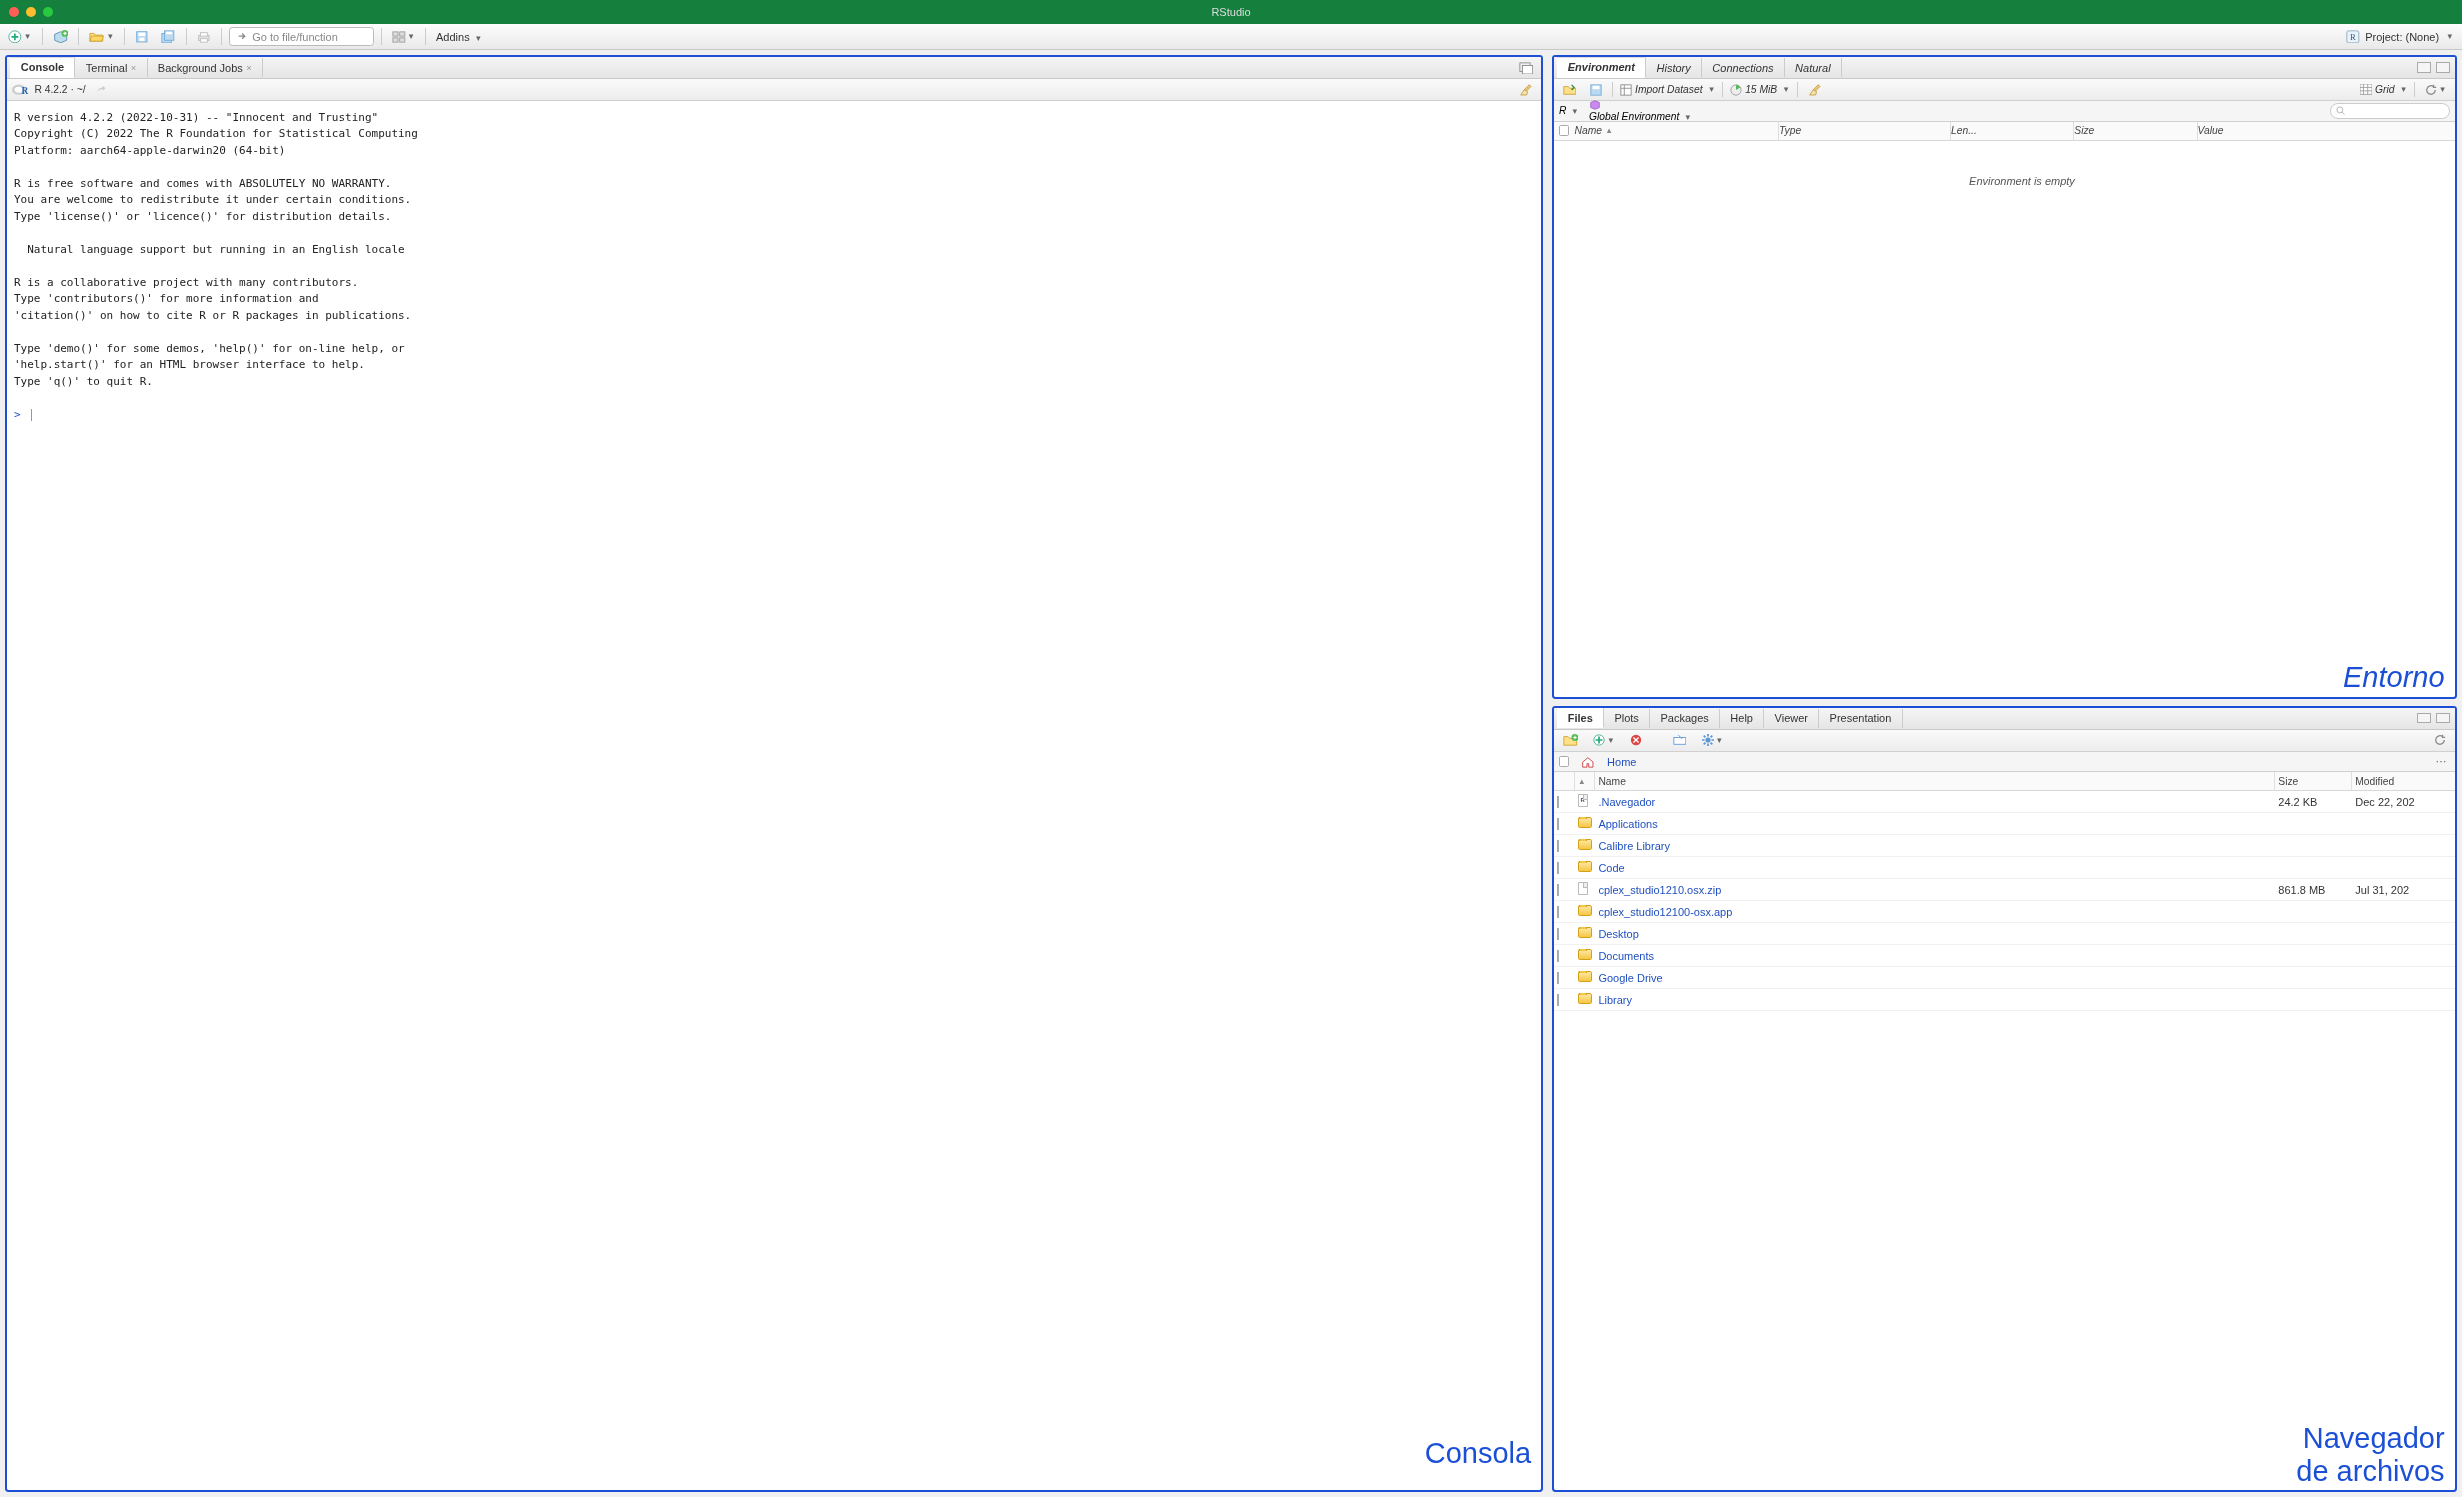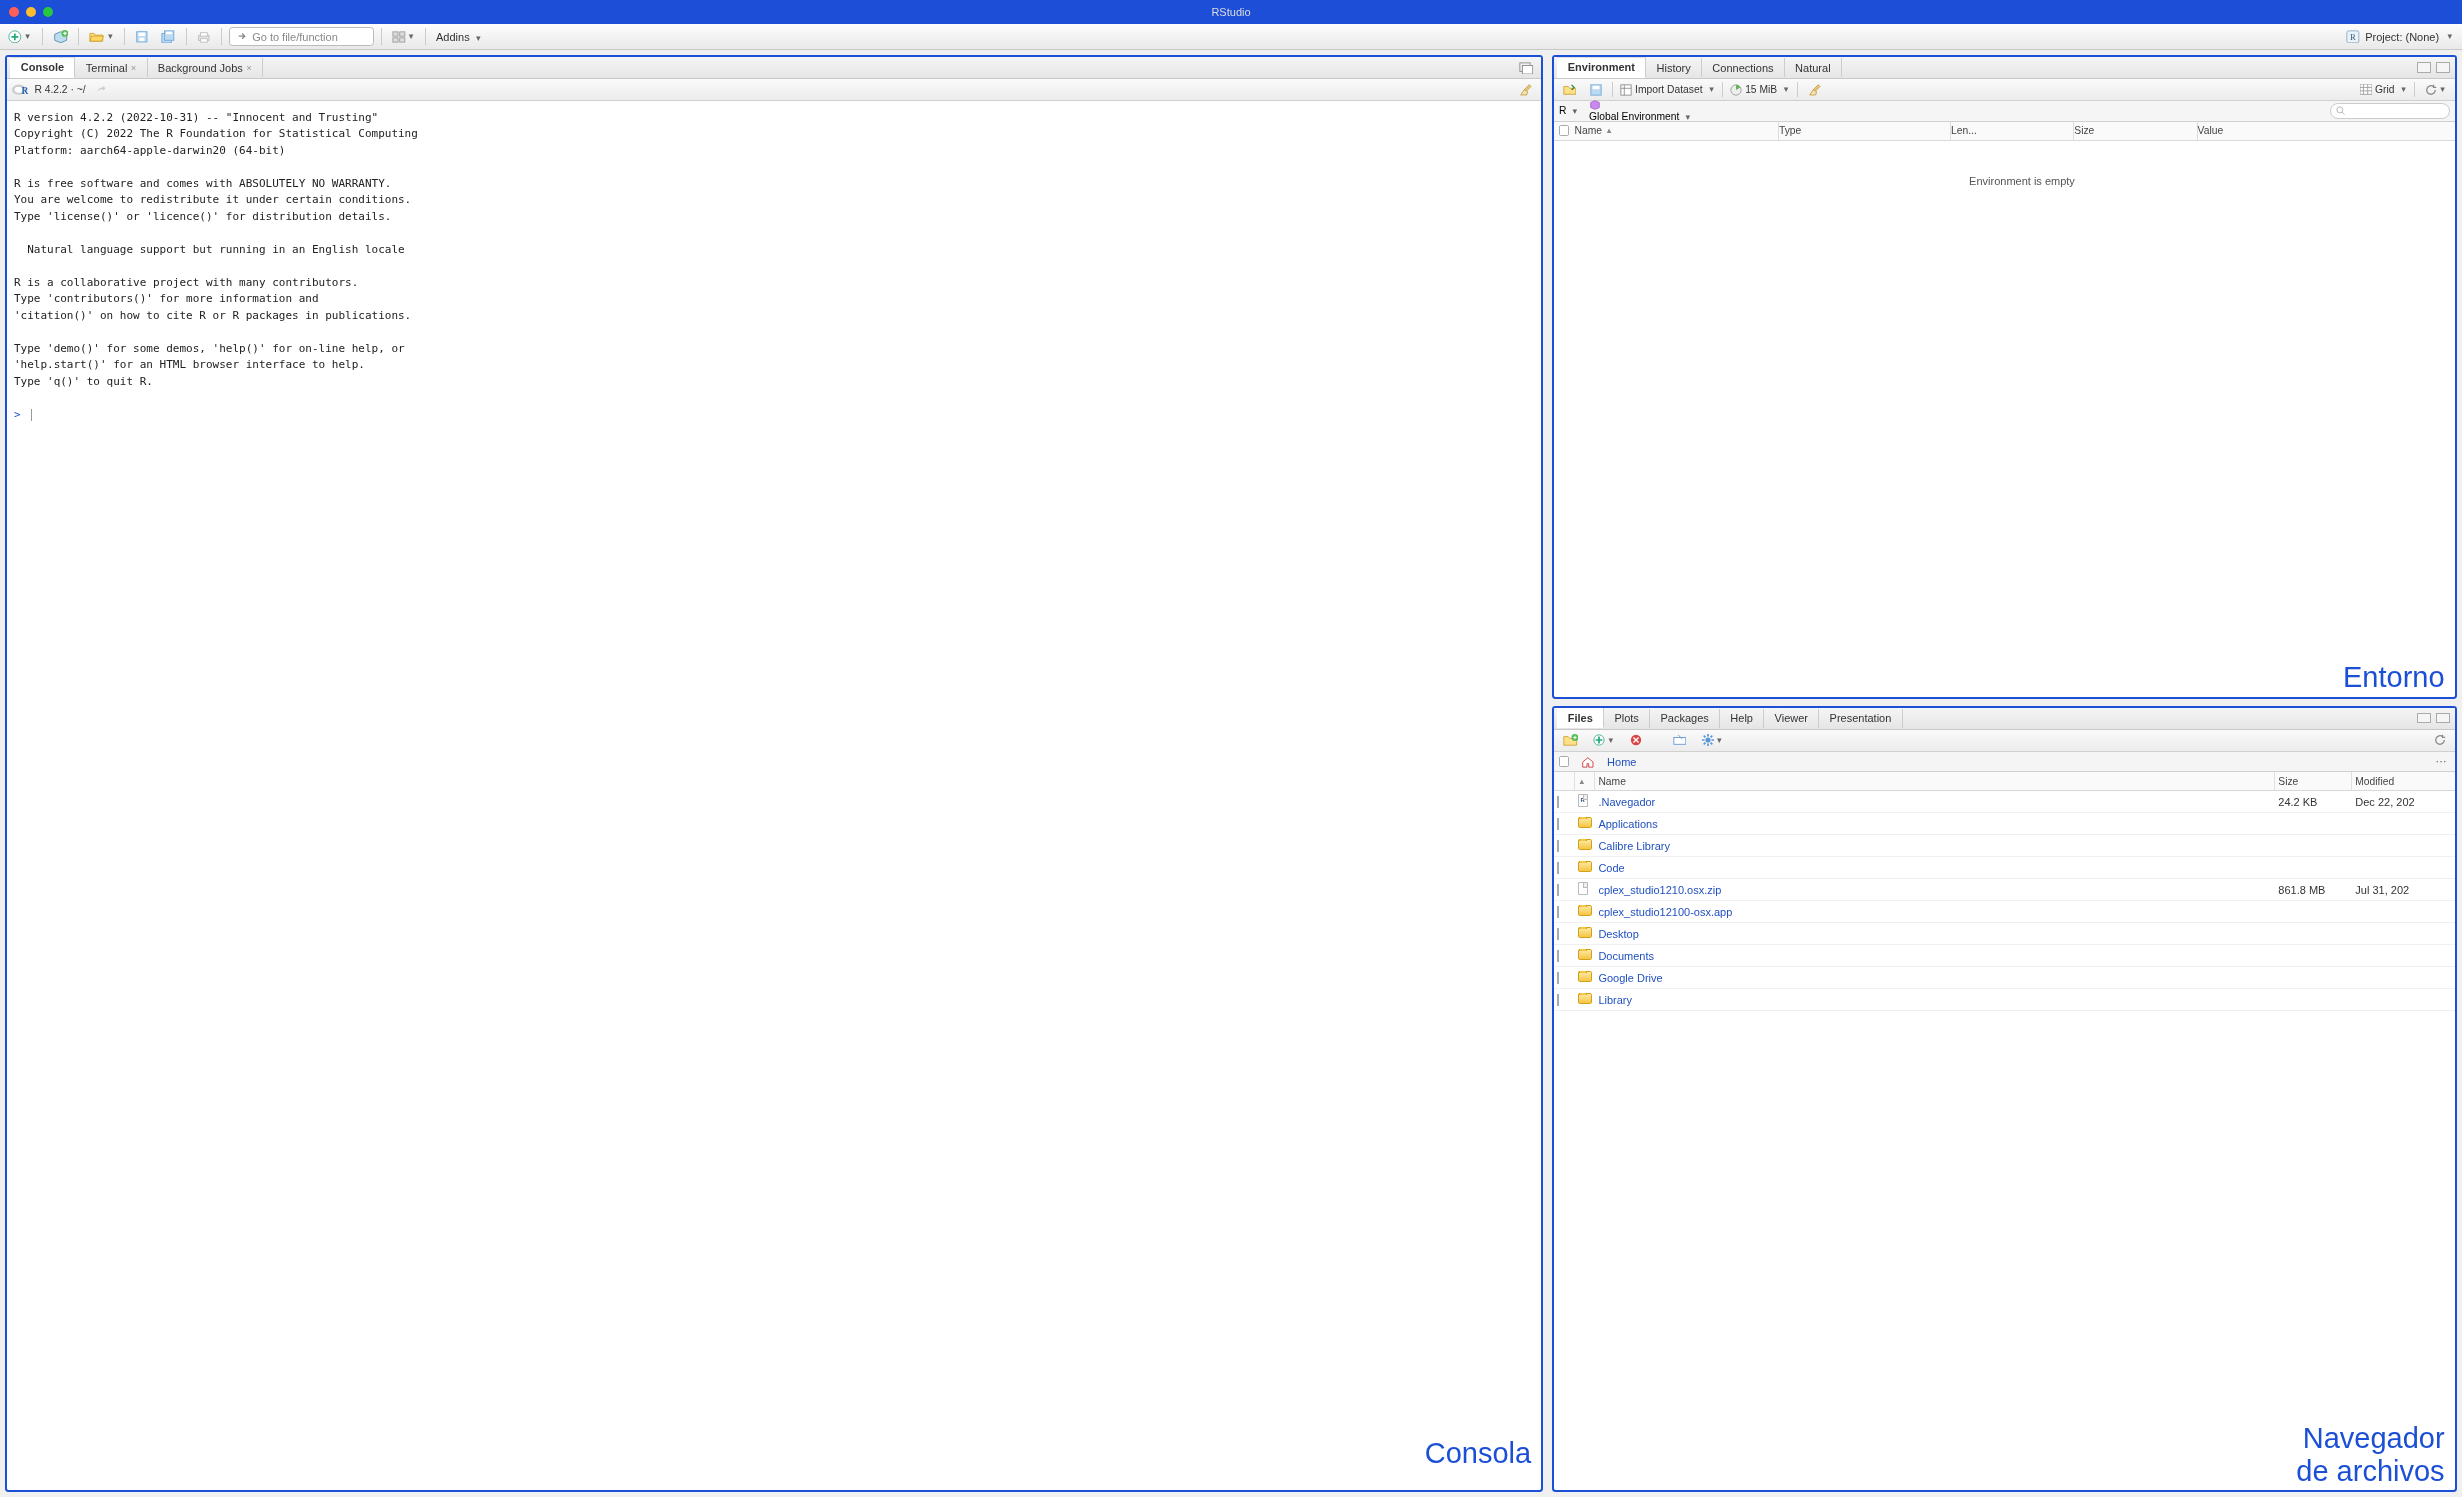--- a/index.html
+++ b/index.html
@@ -1,20 +1,20 @@
 <!DOCTYPE html>
 <html><head>
 <meta charset="utf-8">
 <style>
   * { box-sizing: border-box; margin: 0; padding: 0; }
   html, body { width: 100%; height: 100%; font-family: "Helvetica Neue", Arial, sans-serif; font-size: 11px; background: #f0f0f0; }
   body { display: flex; flex-direction: column; }
 
   
-  .titlebar { height: 24px; background: #1d4ed8; display: flex; align-items: center; padding: 0 8.6px; position: relative; }
+  .titlebar { height: 24px; background: #15803d; display: flex; align-items: center; padding: 0 8.6px; position: relative; }
   .traffic-lights { display: flex; gap: 6.8px; }
   .traffic-light { width: 10.3px; height: 10.3px; border-radius: 50%; }
   .tl-close { background: #ff5f57; }
   .tl-min { background: #febc2e; }
   .tl-max { background: #28c840; }
   .title { position: absolute; left: 50%; transform: translateX(-50%); color: #ddd; font-weight: 500; font-size: 11px;}
 
   
   .main-toolbar { height: 26px; background: linear-gradient(#fdfdfd,#e9e9e9); border-bottom: 0.9px solid #c8c8c8; display: flex; align-items: center; padding: 0 5.1px; gap: 5.1px; }
   .tb-sep { width: 0.9px; height: 17px; background: #ccc; margin: 0 1.7px; }
@@ -24,21 +24,21 @@
   .addins { color: #333; font-size: 11px; padding: 0 3.4px; cursor: pointer;}
   .spacer { flex: 1; }
   .project-box { display: flex; align-items: center; gap: 5.1px; color: #333; padding: 0 3.4px; cursor: pointer;}
 
   
   .panes { flex: 1; display: flex; gap: 8.6px; padding: 5.1px; min-height: 0;}
   .col-left { flex: 1.7; min-width: 0; }
   .col-right { flex: 1; display: flex; flex-direction: column; gap: 6.8px; min-width: 0;}
   .pane { border: 2.6px solid #1a4fd6; border-radius: 3.4px; background: #fff; display: flex; flex-direction: column; position: relative; overflow: hidden;}
   .col-left .pane { height: 100%; }
-  .col-right .pane.env-pane { flex: 0.9; }
+  .col-right .pane.env-pane { flex: 0.9; font-style: italic; }
   .col-right .pane.files-pane { flex: 1.1; }
 
   
   .tabstrip { display: flex; align-items: center; background: linear-gradient(#f5f5f5,#e5e5e5); border-bottom: 0.9px solid #c8c8c8; height: 22px; padding-left: 3.4px;}
   .tab { padding: 3.4px 10.3px; font-size: 11px; color: #333; border-right: 0.9px solid #ccc; display: flex; align-items: center; gap: 3.4px; cursor: pointer; position: relative;}
   .tab.active { background: #fff; font-weight: 600; border-top: 1.7px solid #ddd; margin-top: -0.9px; border-bottom: 0.9px solid #fff;}
   .tab .close-x { color: #999; font-size: 9.4px; }
   .tabstrip-right { margin-left: auto; display: flex; align-items: center; gap: 5.1px; padding-right: 5.1px;}
   .mini-btn { width: 13.7px; height: 10.3px; border: 0.9px solid #aaa; background: #f5f5f5; cursor: pointer;}
 

